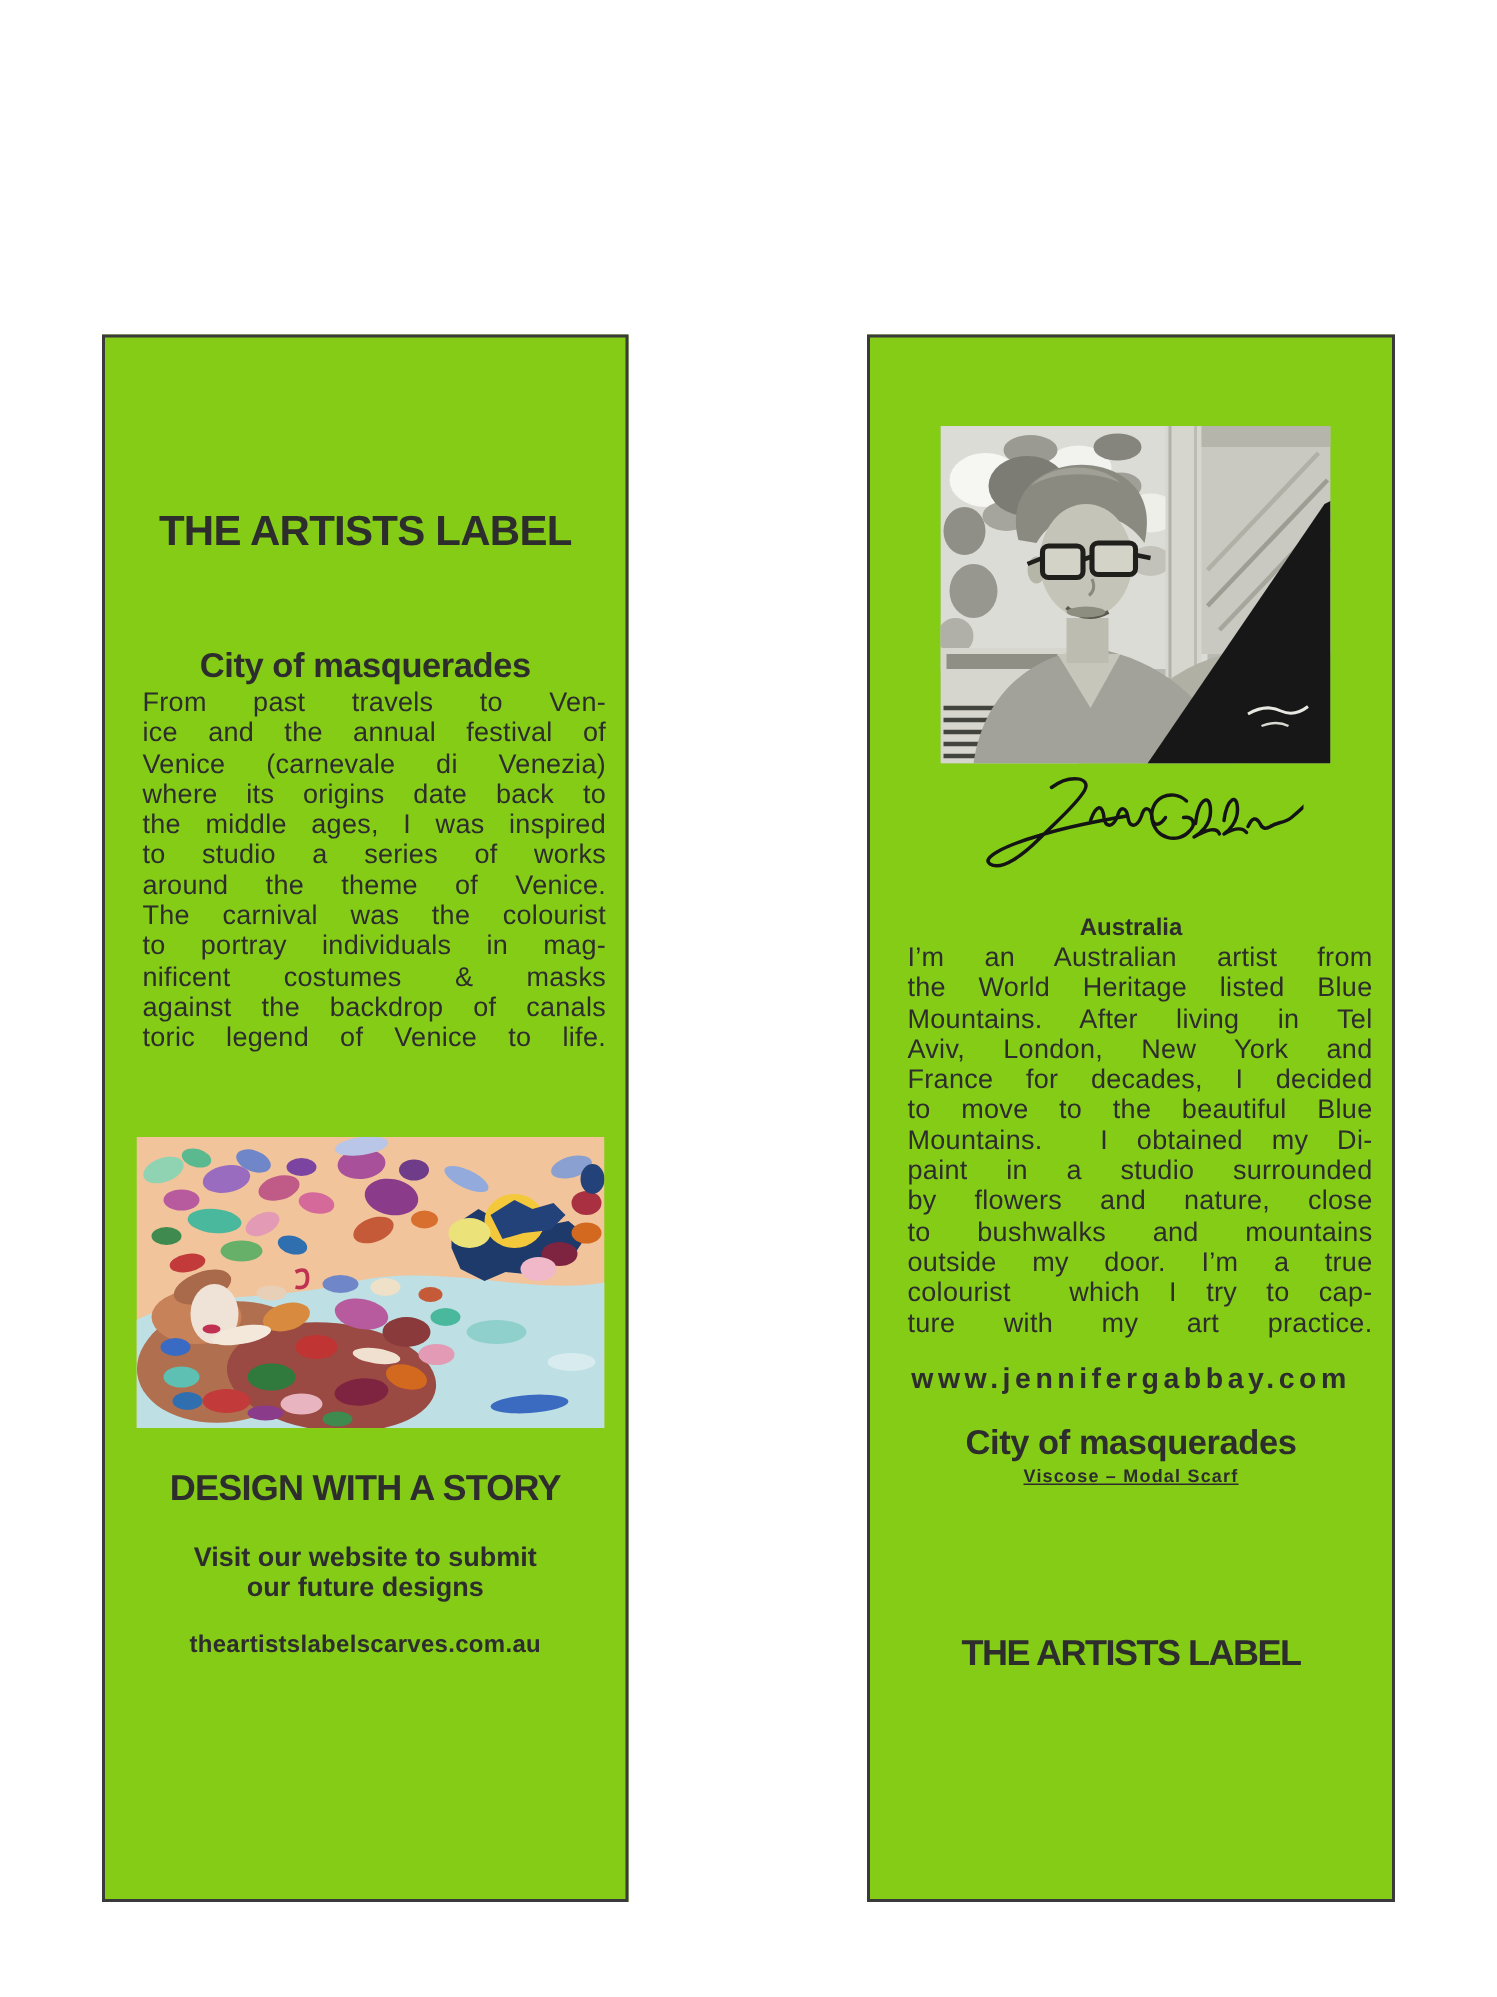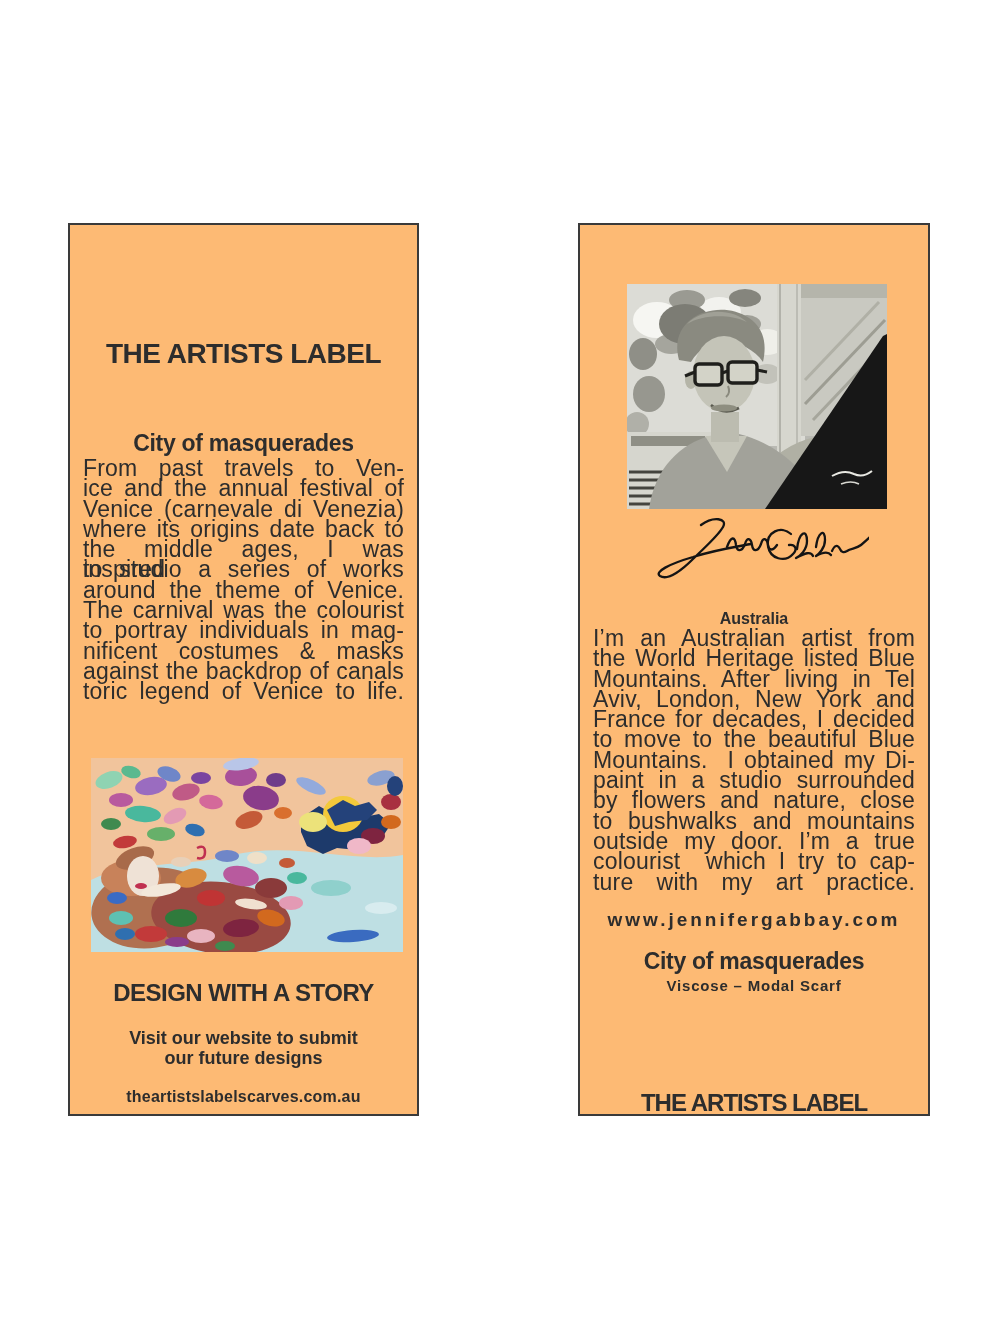--- a/index.html
+++ b/index.html
@@ -1,50 +1,50 @@
 <!DOCTYPE html>
 <html><head>
 <meta charset="utf-8">
 <style>
   html,body{margin:0;padding:0;}
   body{
     width:998px;height:1331px;position:relative;background:#ffffff;
     font-family:"Liberation Sans", sans-serif;color:#2d2d2d;overflow:hidden;
   }
   .card{
-    position:absolute;top:223px;height:893px;border:2px solid #3a3a3a;
-    box-sizing:border-box;background:#fdba74;
+    position:absolute;top:223px;height:1045px;border:2px solid #3a3a3a;
+    box-sizing:border-box;background:#84cc16;
   }
   #card-left{left:68px;width:351px;}
   #card-right{left:578px;width:352px;}
   .ctext{position:absolute;left:0;right:0;text-align:center;white-space:nowrap;}
   .b{font-weight:700;}
   
-  .jpara{position:absolute;left:13px;right:13px;font-size:23px;}
+  .jpara{position:absolute;left:25px;right:13px;font-size:18px;}
   .jline{
     height:20.3px;line-height:20.3px;
     text-align:justify;text-align-last:justify;
     letter-spacing:0.2px;
   }
   
   .brand-title{top:113px;font-size:28px;letter-spacing:-0.5px;}
   .design-title{top:205px;font-size:23px;letter-spacing:-0.3px;}
   .artwork-wrap{position:absolute;top:533px;left:21px;width:312px;height:194px;}
   .story-title{top:754px;font-size:24px;letter-spacing:-0.5px;}
   .visit-block{top:803px;font-size:18px;line-height:20px;font-weight:700;white-space:normal;}
   .site-left{top:863px;font-size:16px;letter-spacing:0.2px;}
   
   .photo-wrap{position:absolute;top:59px;left:47px;width:260px;height:225px;}
   .signature-wrap{position:absolute;top:288px;left:0;right:0;text-align:center;}
   .artist-name{top:353px;font-size:28px;letter-spacing:-0.5px;}
   .artist-country{top:385px;font-size:16px;}
   .bio{top:403px;}
   .site-right{top:684px;font-size:19px;letter-spacing:3px;}
   .product-title{top:723px;font-size:23px;letter-spacing:-0.3px;}
-  .product-subtitle{top:752px;font-size:15px;letter-spacing:0.8px;}
+  .product-subtitle{top:752px;font-size:12px;letter-spacing:0.8px;text-decoration:underline;}
   .brand-footer{top:864px;font-size:24px;letter-spacing:-1px;}
   svg{display:block;}
 </style>
 </head>
 <body>
 
 <div class="card" id="card-left">
 
   <div class="ctext b brand-title">THE ARTISTS LABEL</div>
 

